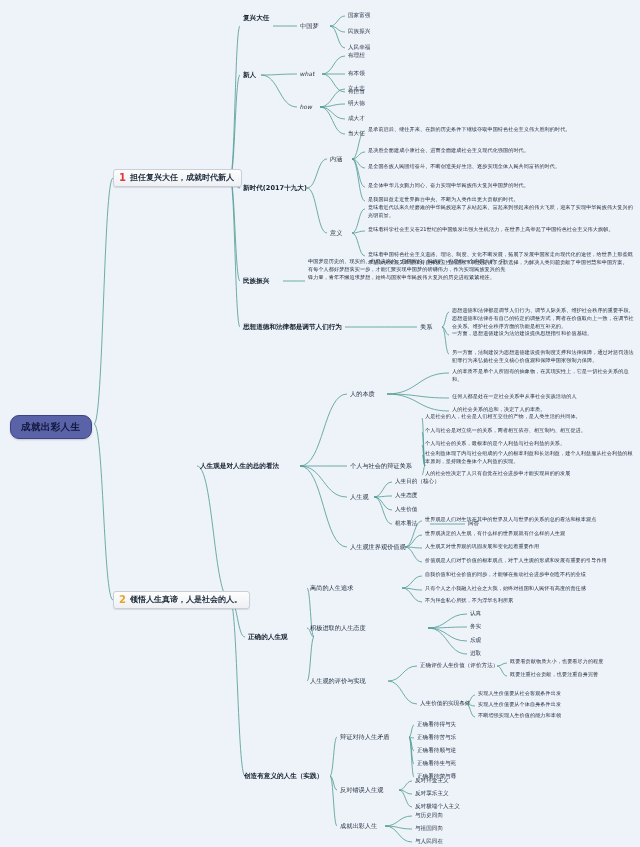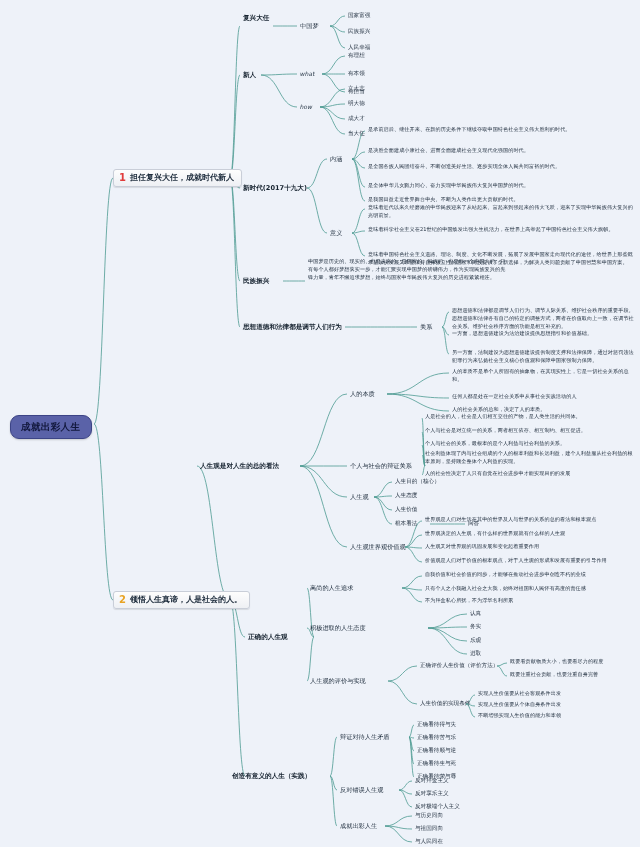--- a/index.html
+++ b/index.html
@@ -191,21 +191,21 @@
       <div class="node para" style="left: 368px; top: 204px; width: 265px;">意味着近代以来久经磨难的中华民族迎来了从站起来、富起来到强起来的伟大飞跃，迎来了实现中华民族伟大复兴的光明前景。</div>
       <div class="node para" style="left: 368px; top: 226px; width: 265px;">意味着科学社会主义在21世纪的中国焕发出强大生机活力，在世界上高举起了中国特色社会主义伟大旗帜。</div>
       <div class="node para" style="left: 368px; top: 251px; width: 265px;">意味着中国特色社会主义道路、理论、制度、文化不断发展，拓展了发展中国家走向现代化的途径，给世界上那些既希望加快发展又希望保持自身独立性的国家和民族提供了全新选择，为解决人类问题贡献了中国智慧和中国方案。</div>
       <div class="node para" style="left: 308px; top: 258px; width: 200px;">中国梦是历史的、现实的、也是未来的，是国家的、民族的、也是每一个中国人的。只有每个人都好梦想落实一步，才能汇聚实现中国梦的磅礴伟力，作为实现民族复兴的先锋力量，青年不懈追求梦想，始终与国家中华民族伟大复兴的历史进程紧紧相连。</div>
       <div class="node lbl2" style="left: 420px; top: 323px;">关系</div>
       <div class="node para" style="left: 452px; top: 307px; width: 182px;">思想道德和法律都是调节人们行为、调节人际关系、维护社会秩序的重要手段。思想道德和法律各有自己的特定的调整方式，两者在价值取向上一致，在调节社会关系、维护社会秩序方面的功能是相互补充的。</div>
       <div class="node para" style="left: 452px; top: 330px; width: 182px;">一方面，思想道德建设为法治建设提供思想指引和价值基础。</div>
       <div class="node para" style="left: 452px; top: 349px; width: 182px;">另一方面，法制建设为思想道德建设提供制度支撑和法律保障，通过对惩罚违法犯罪行为来弘扬社会主义核心价值观和保障中国家强制力保障。</div>
       <div class="node lbl" style="left: 200px; top: 462px;">人生观是对人生的总的看法</div>
       <div class="node lbl" style="left: 248px; top: 633px;">正确的人生观</div>
-      <div class="node lbl" style="left: 232px; top: 772px;">创造有意义的人生（实践）</div>
+      <div class="node lbl" style="left: 244px; top: 772px;">创造有意义的人生（实践）</div>
       <div class="node lbl2" style="left: 350px; top: 390px;">人的本质</div>
       <div class="node lbl2" style="left: 350px; top: 462px;">个人与社会的辩证关系</div>
       <div class="node lbl2" style="left: 350px; top: 493px;">人生观</div>
       <div class="node lbl2" style="left: 350px; top: 543px;">人生观世界观价值观</div>
       <div class="node para" style="left: 452px; top: 368px; width: 184px;">人的本质不是单个人所固有的抽象物，在其现实性上，它是一切社会关系的总和。</div>
       <div class="node para" style="left: 452px; top: 393px; width: 184px;">任何人都是处在一定社会关系中从事社会实践活动的人</div>
       <div class="node para" style="left: 452px; top: 406px; width: 184px;">人的社会关系的总和，决定了人的本质。</div>
       <div class="node para" style="left: 425px; top: 413px; width: 212px;">人是社会的人，社会是人们相互交往的产物，是人类生活的共同体。</div>
       <div class="node para" style="left: 425px; top: 427px; width: 212px;">个人与社会是对立统一的关系，两者相互依存、相互制约、相互促进。</div>
       <div class="node para" style="left: 425px; top: 440px; width: 212px;">个人与社会的关系，最根本的是个人利益与社会利益的关系。</div>

